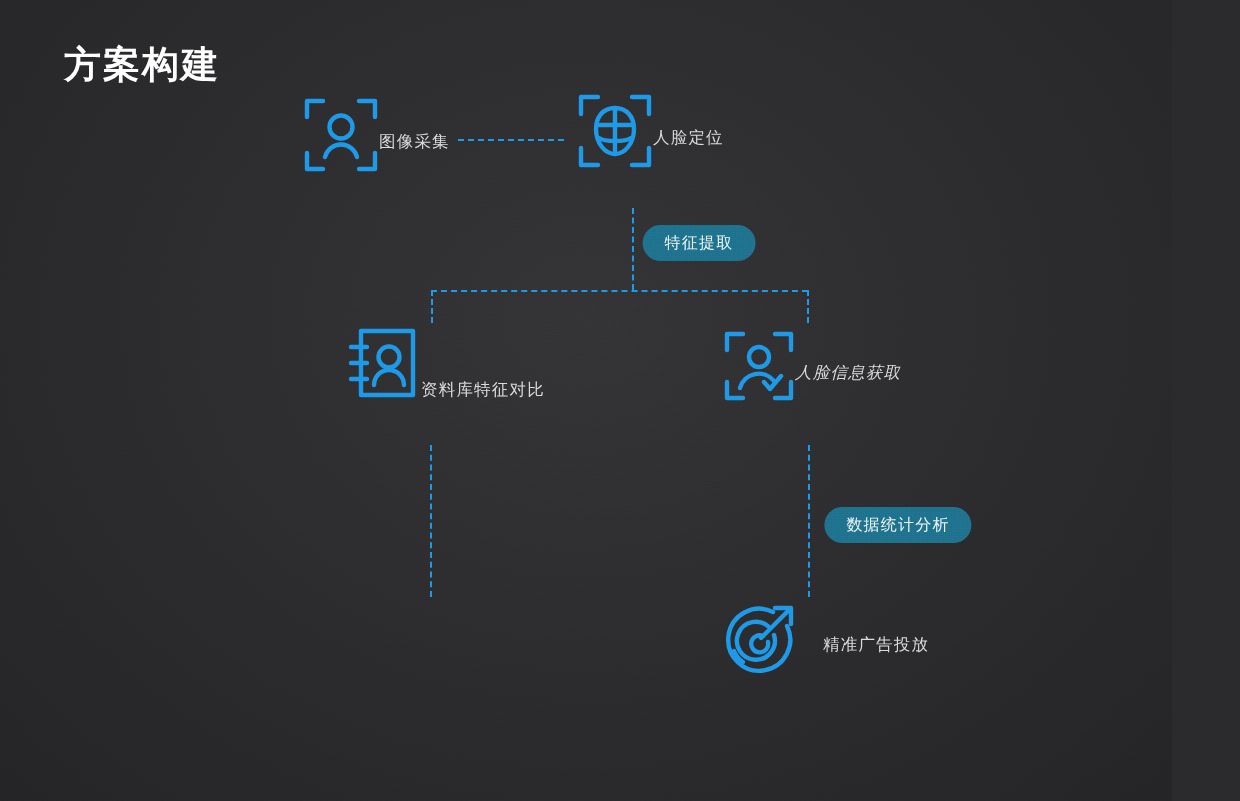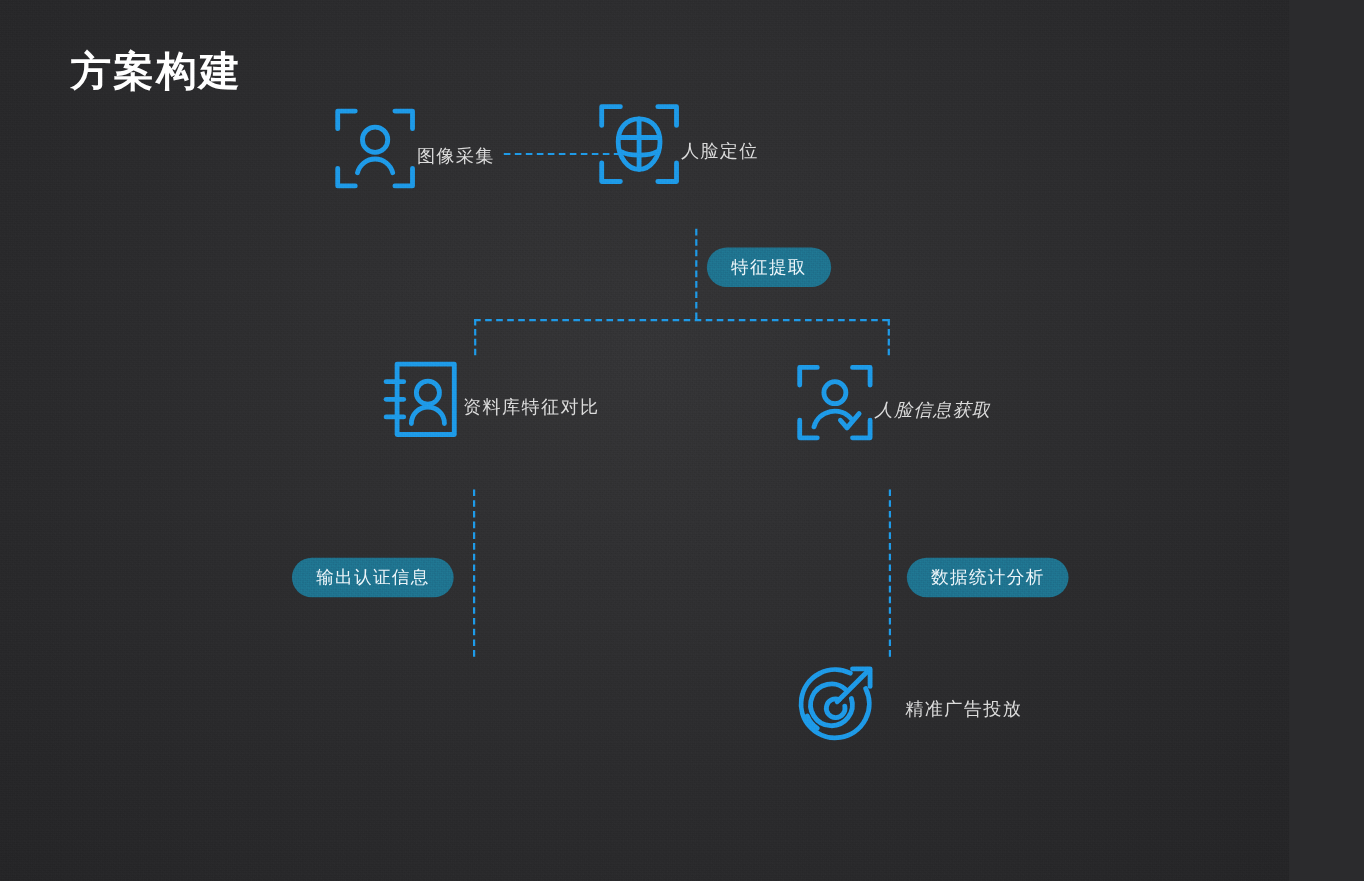--- a/index.html
+++ b/index.html
@@ -128,37 +128,37 @@
         <polyline points="56,4 72,4 72,20"></polyline>
         <polyline points="72,56 72,72 56,72"></polyline>
         <polyline points="20,72 4,72 4,56"></polyline>
         <circle cx="38" cy="30" r="11.5"></circle>
         <path d="M22 60 a16.5 16.5 0 0 1 32 0"></path>
       </svg>
     </span>
     <span class="caption">图像采集</span>
   </div>
 
-  <div class="node" style="left:628px; top:93px;">
+  <div class="node" style="left:662px; top:93px;">
     <span class="glyph">
       <svg width="76" height="76" viewBox="0 0 76 76" fill="none" stroke="#1e9be8" stroke-width="4.4" stroke-linecap="round" stroke-linejoin="round">
         <polyline points="21,4 4,4 4,21"></polyline>
         <polyline points="55,4 72,4 72,21"></polyline>
         <polyline points="72,55 72,72 55,72"></polyline>
         <polyline points="21,72 4,72 4,55"></polyline>
         <path d="M38 15 C50 15 57 24 57 36 C57 50 48 61 38 61 C28 61 19 50 19 36 C19 24 26 15 38 15 Z"></path>
         <line x1="38" y1="15" x2="38" y2="61"></line>
         <line x1="20" y1="32" x2="56" y2="32"></line>
         <path d="M22 45 C28 49 48 49 54 45"></path>
       </svg>
     </span>
     <span class="caption">人脸定位</span>
   </div>
 
-  <div class="node" style="left:430px; top:325px;">
+  <div class="node" style="left:430px; top:325px;align-items:flex-end;">
     <span class="glyph">
       <svg width="76" height="76" viewBox="0 0 76 76" fill="none" stroke="#1e9be8" stroke-width="4.4" stroke-linecap="round" stroke-linejoin="round">
         <path d="M16 6 H68 V70 H16 V6 Z"></path>
         <line x1="6" y1="22" x2="22" y2="22"></line>
         <line x1="6" y1="38" x2="22" y2="38"></line>
         <line x1="6" y1="54" x2="22" y2="54"></line>
         <circle cx="44" cy="32" r="10.5"></circle>
         <path d="M29 60 a15 15 0 0 1 30 0"></path>
       </svg>
     </span>
@@ -192,22 +192,19 @@
         <polyline points="52,8 68,8 68,24"></polyline>
       </svg>
     </span>
     <span class="caption">精准广告投放</span>
   </div>
 
   <div class="pill" style="left:699px; top:225px;">
     <span>特征提取</span>
   </div>
 
-  <div class="pill" style="left:339px; top:507px;">
-    <span>输出认证信息</span>
-  </div>
 
   <div class="pill" style="left:898px; top:507px;">
     <span>数据统计分析</span>
   </div>
 
   <div class="noise"></div>
 </div>
 
 </body></html>

